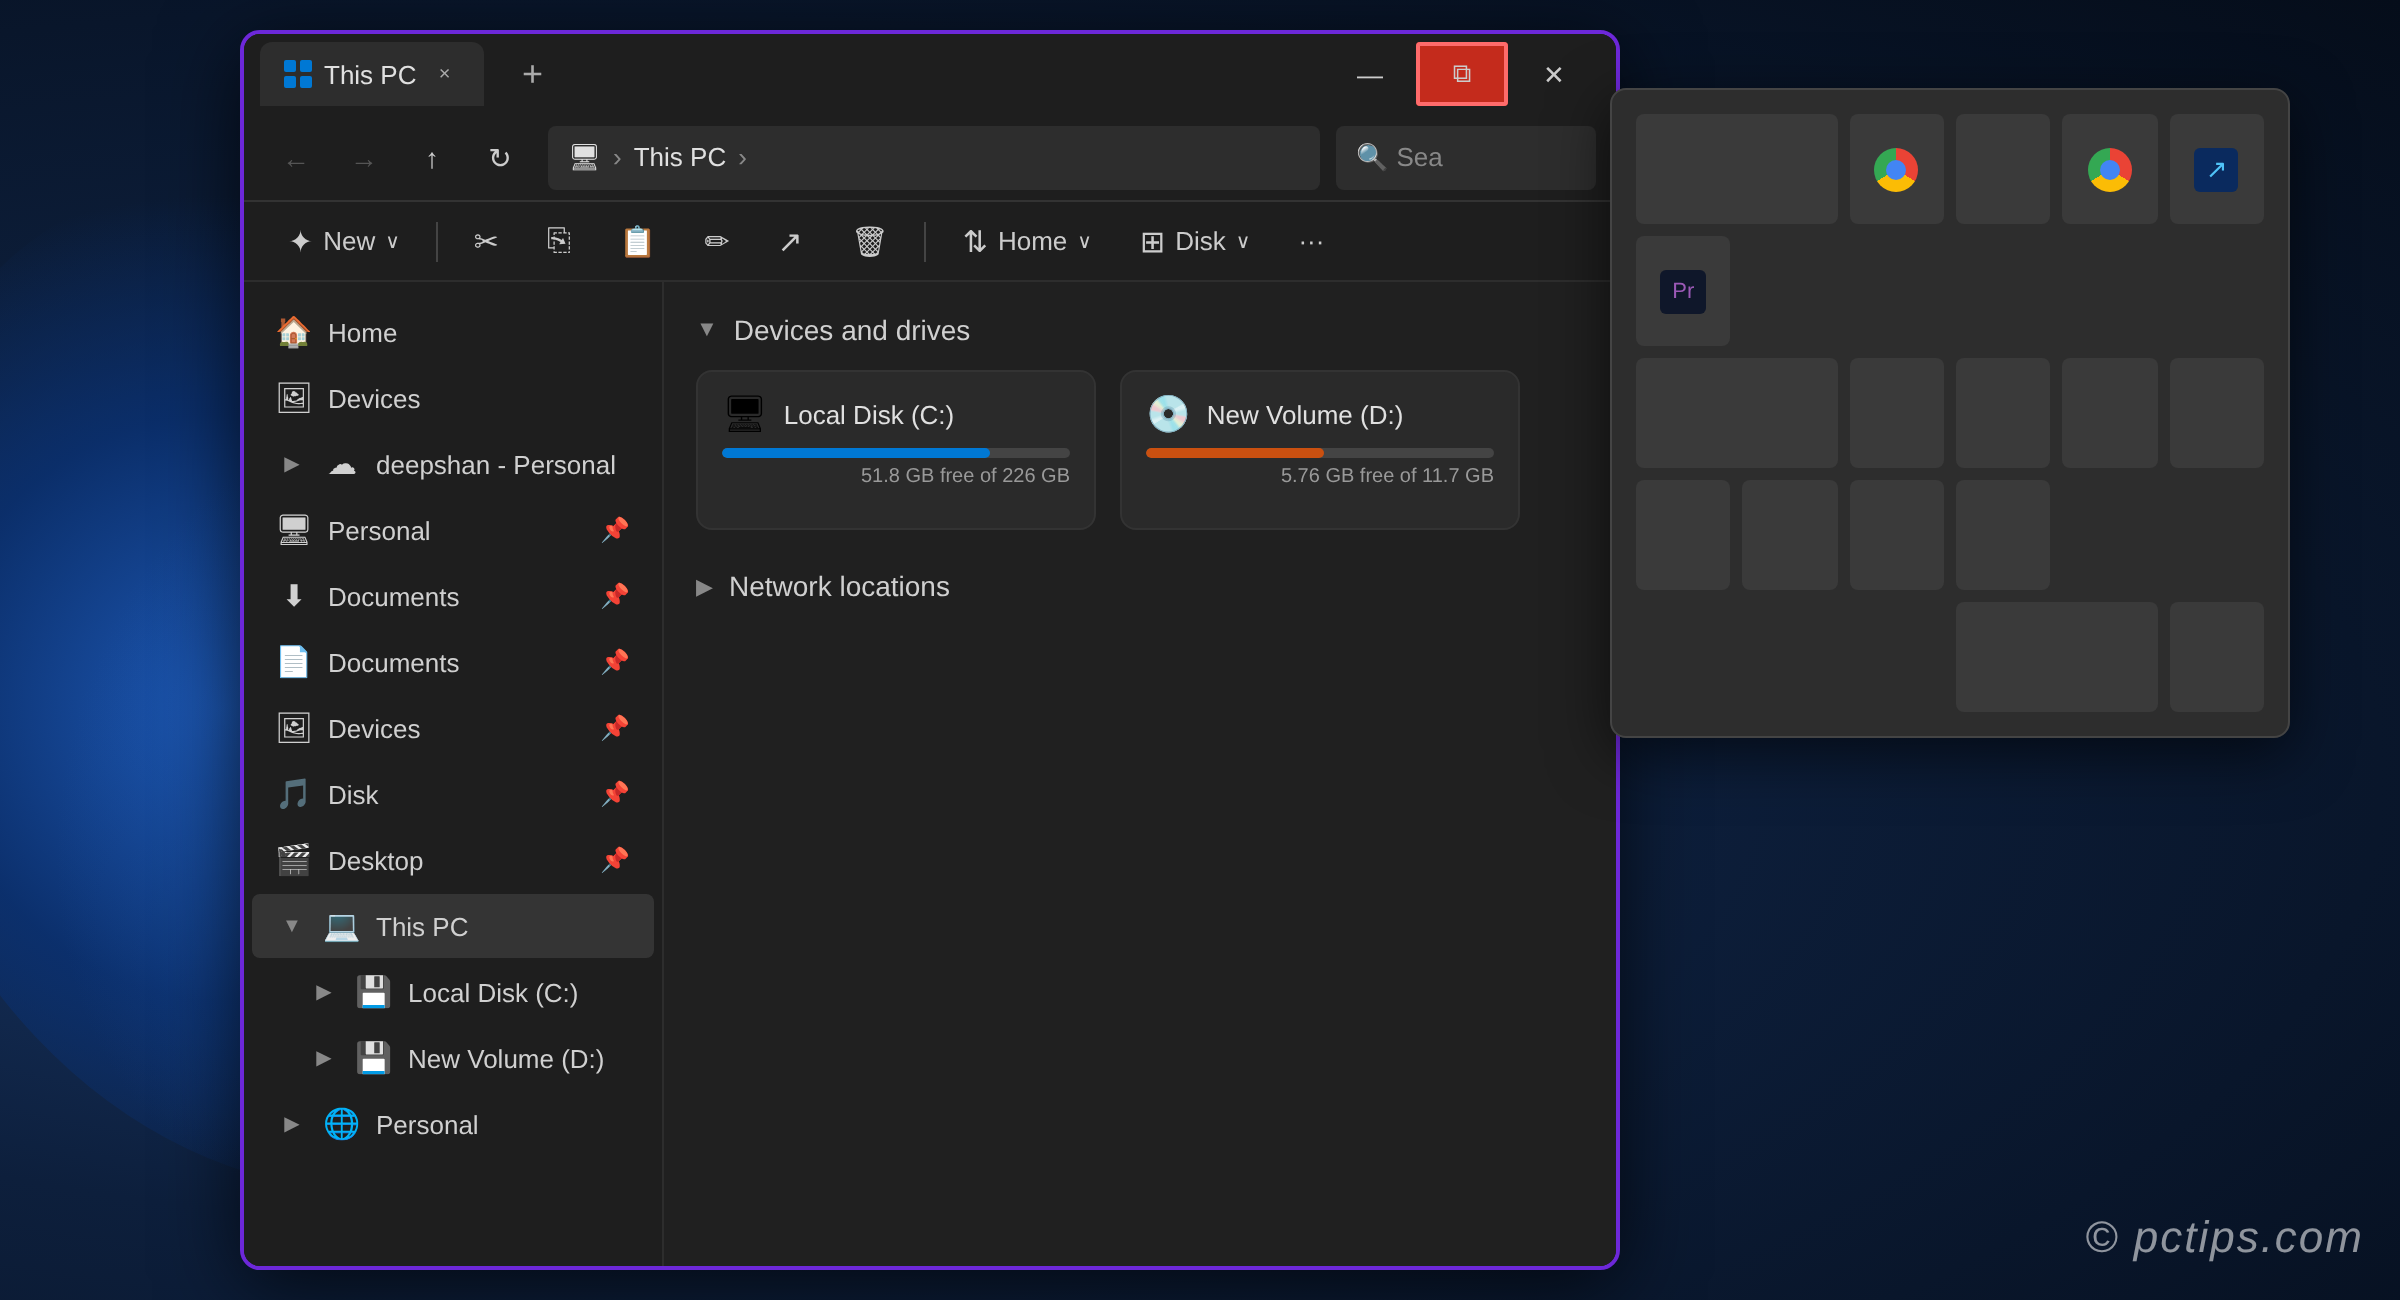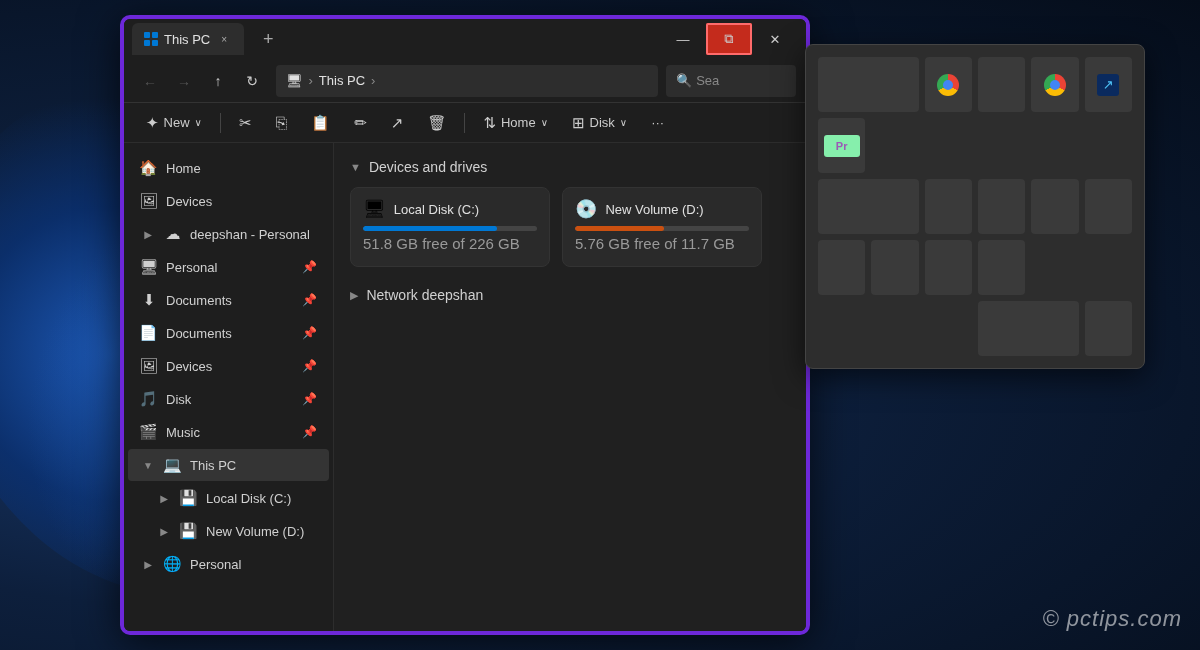--- a/index.html
+++ b/index.html
@@ -61,21 +61,22 @@
     .window {
       position: absolute;
       top: 15px;
       left: 120px;
       width: 690px;
       height: 620px;
       background: #202020;
       border-radius: 10px;
       overflow: hidden;
       box-shadow: 0 8px 40px rgba(0,0,0,0.7);
-      border: 4px solid #6d28d9;
+      border: 2px solid #6d28d9;
+      text-align: right;
     }
 
     
     .title-bar {
       height: 40px;
       background: #1e1e1e;
       display: flex;
       align-items: center;
       padding: 0 8px;
       position: relative;
@@ -319,21 +320,21 @@
       border-radius: 3px;
       overflow: hidden;
       margin-bottom: 4px;
     }
     .drive-bar-fill {
       height: 100%;
       background: #0078d4;
       border-radius: 3px;
     }
     .drive-bar-fill.warning { background: #ca5010; }
-    .drive-info { font-size: 15px; color: #999; }
+    .drive-info { font-size: 10px; color: #999; }
 
     
     .network-section {
       margin-top: 8px;
     }
 
     
     .status-bar {
       height: 24px;
       background: #1e1e1e;
@@ -387,30 +388,30 @@
     .chrome-icon::after {
       content: '';
       width: 10px;
       height: 10px;
       background: #4285f4;
       border-radius: 50%;
       position: absolute;
     }
     
     .pr-icon {
-      width: 36px;
+      width: 23px;
       height: 22px;
-      background: #86efac;
+      background: #0f172a;
       border-radius: 3px;
       display: flex;
       align-items: center;
       justify-content: center;
       font-size: 11px;
       color: #9b59b6;
-      font-weight: bold;
+      font-weight: normal;
     }
     
     .arrow-icon {
       width: 22px;
       height: 22px;
       background: #0a2a5e;
       border-radius: 3px;
       display: flex;
       align-items: center;
       justify-content: center;
@@ -556,21 +557,21 @@
       </div>
 
       <div class="sidebar-item">
         <span class="item-icon">🎵</span>
         <span>Disk</span>
         <span class="pin-icon">📌</span>
       </div>
 
       <div class="sidebar-item">
         <span class="item-icon">🎬</span>
-        <span>Music</span>
+        <span>Desktop</span>
         <span class="pin-icon">📌</span>
       </div>
 
       <div class="sidebar-item active">
         <span class="sidebar-expander">▼</span>
         <span class="item-icon">💻</span>
         <span>This PC</span>
       </div>
 
       <div class="sidebar-item sidebar-sub-item">
@@ -622,21 +623,21 @@
             <div class="drive-bar-fill warning" style="width:51%"></div>
           </div>
           <div class="drive-info">5.76 GB free of 11.7 GB</div>
         </div>
 
       </div>
 
       <div class="network-section">
         <div class="section-header">
           <span class="chevron">▶</span>
-          <span>Network deepshan</span>
+          <span>Network locations</span>
         </div>
       </div>
 
     </div>
   </div>
 
   <div class="status-bar">
     
     
     

